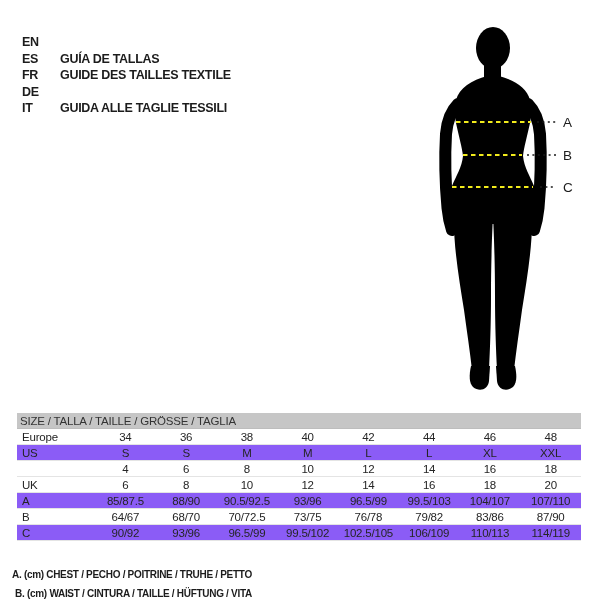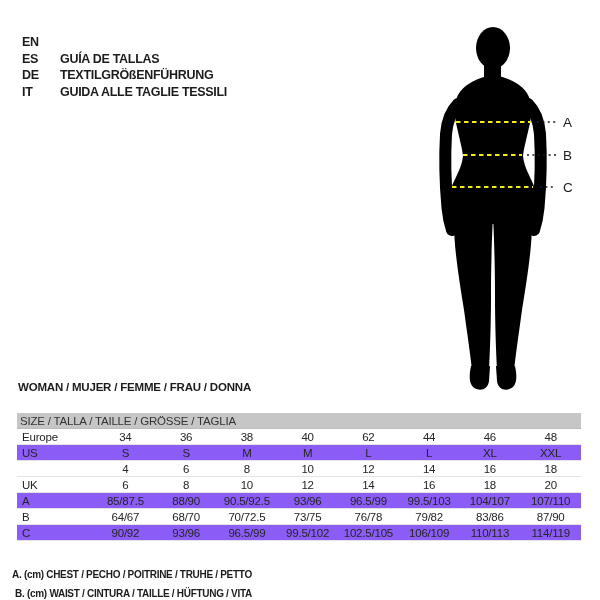--- a/index.html
+++ b/index.html
@@ -40,22 +40,25 @@
 
   <div class="lang-block">
       <div class="lang-row">
         <span class="lang-code">EN</span>
       </div>
       <div class="lang-row">
         <span class="lang-code">ES</span>
         <span>GUÍA DE TALLAS</span>
       </div>
       <div class="lang-row">
+        <span class="lang-code">FR</span>
+        <span>GUIDE DES TAILLES TEXTILE</span>
+      </div>
+      <div class="lang-row">
         <span class="lang-code">DE</span>
-        <span>TEXTILGRÖßENFÜHRUNG</span>
       </div>
       <div class="lang-row">
         <span class="lang-code">IT</span>
         <span>GUIDA ALLE TAGLIE TESSILI</span>
       </div>
     </div>
 
   <svg class="figure-svg" width="180" height="385" viewBox="420 0 180 385" xmlns="http://www.w3.org/2000/svg">
     <g fill="#000000" stroke="none">
       <ellipse cx="493" cy="28" rx="17" ry="21"></ellipse>
@@ -102,38 +105,37 @@
       <path d="M540 167 H 556"></path>
     </g>
 
     <g font-size="13.5" fill="#1c1c1c">
       <text x="563" y="106.5">A</text>
       <text x="563" y="139.5">B</text>
       <text x="563" y="171.5">C</text>
     </g>
   </svg>
 
-  <div class="section-title">WOMAN / MUJER / FEMME / FRAU / DONNA</div>
 
   <table class="size-table">
     <colgroup>
       <col style="width:78px">
       <col span="8" style="width:60.75px">
     </colgroup>
     <tbody>
       <tr class="table-header">
         <td colspan="9">SIZE / TALLA / TAILLE / GRÖSSE / TAGLIA</td>
       </tr>
     <tr class="">
           <td class="row-label">Europe</td>
           <td>34</td>
           <td>36</td>
           <td>38</td>
           <td>40</td>
-          <td>62</td>
+          <td>42</td>
           <td>44</td>
           <td>46</td>
           <td>48</td>
         </tr>
         <tr class="shaded">
           <td class="row-label">US</td>
           <td>S</td>
           <td>S</td>
           <td>M</td>
           <td>M</td>

